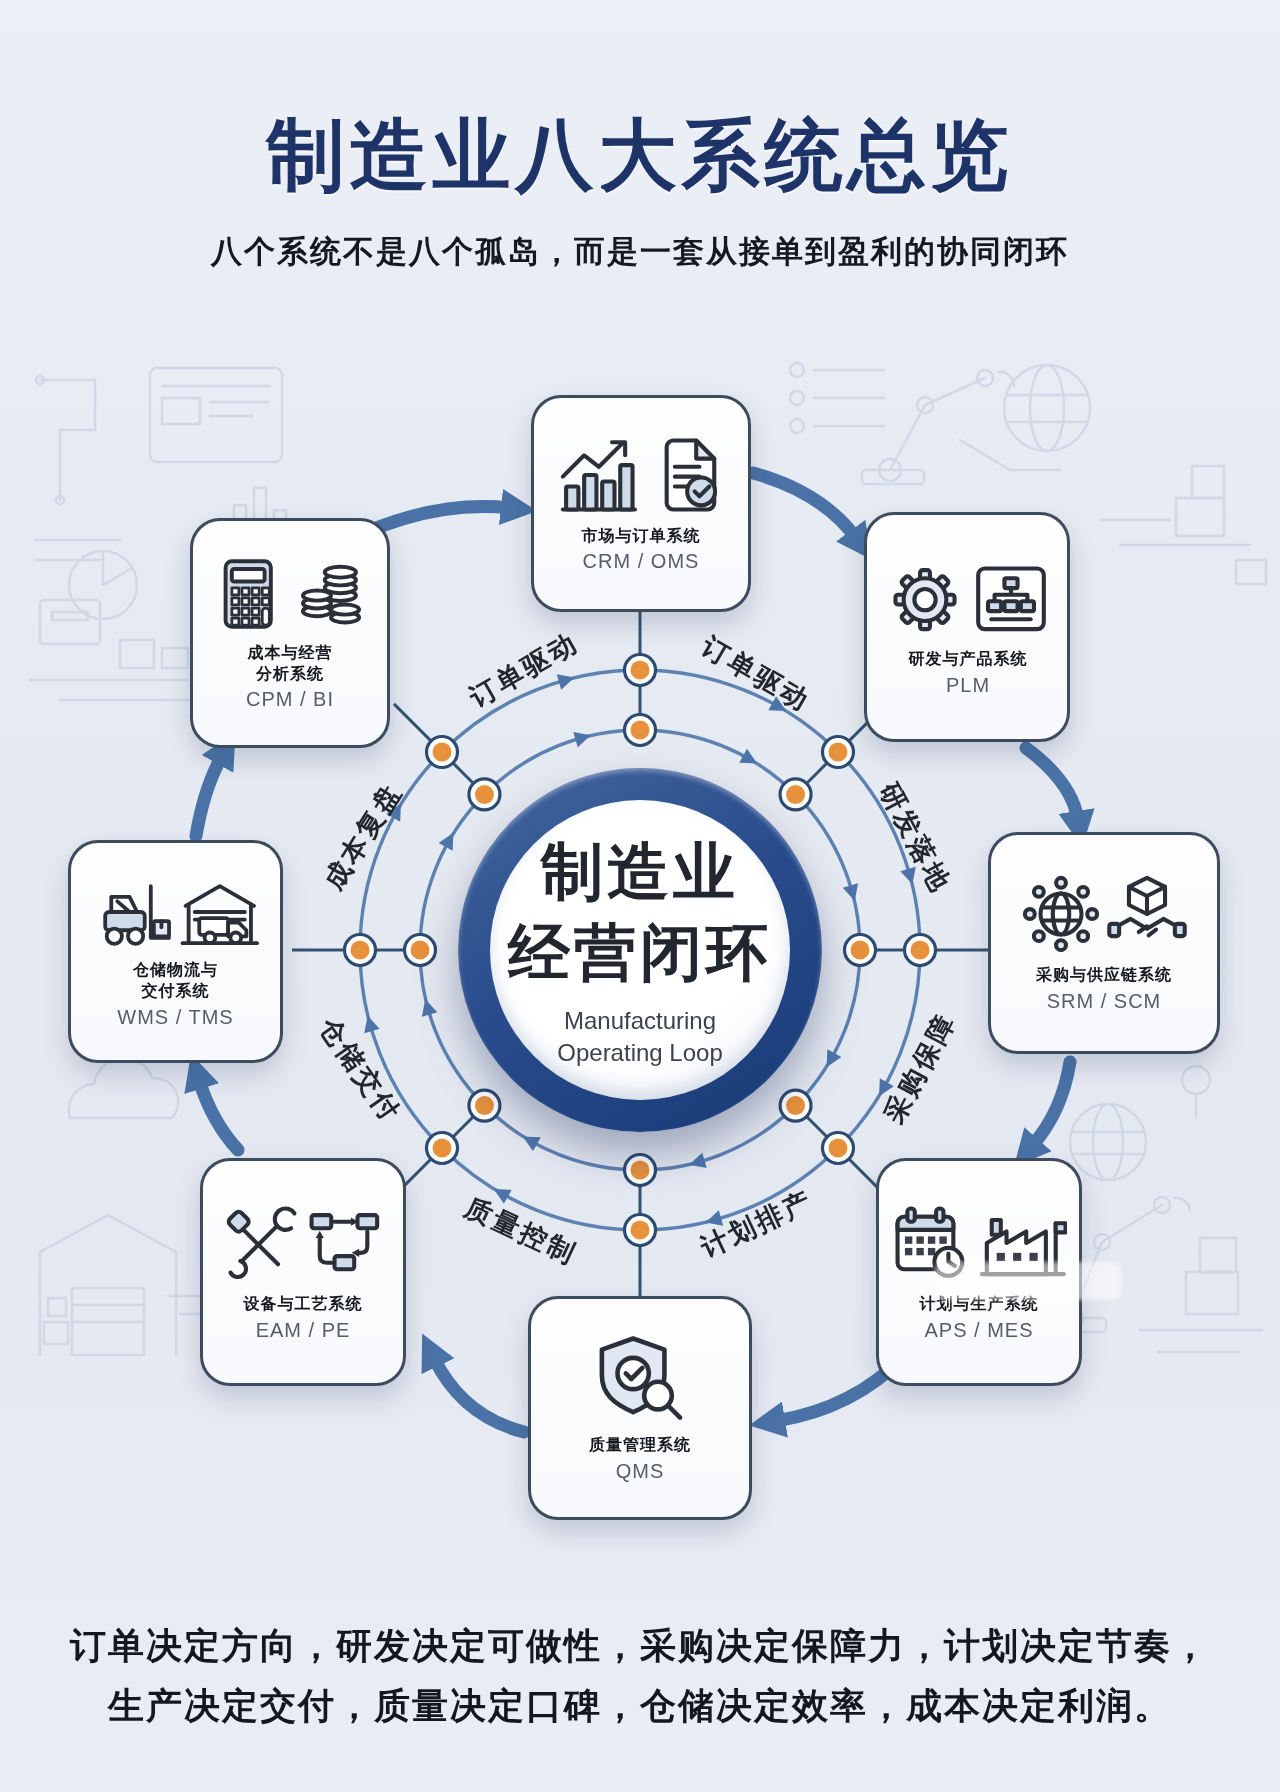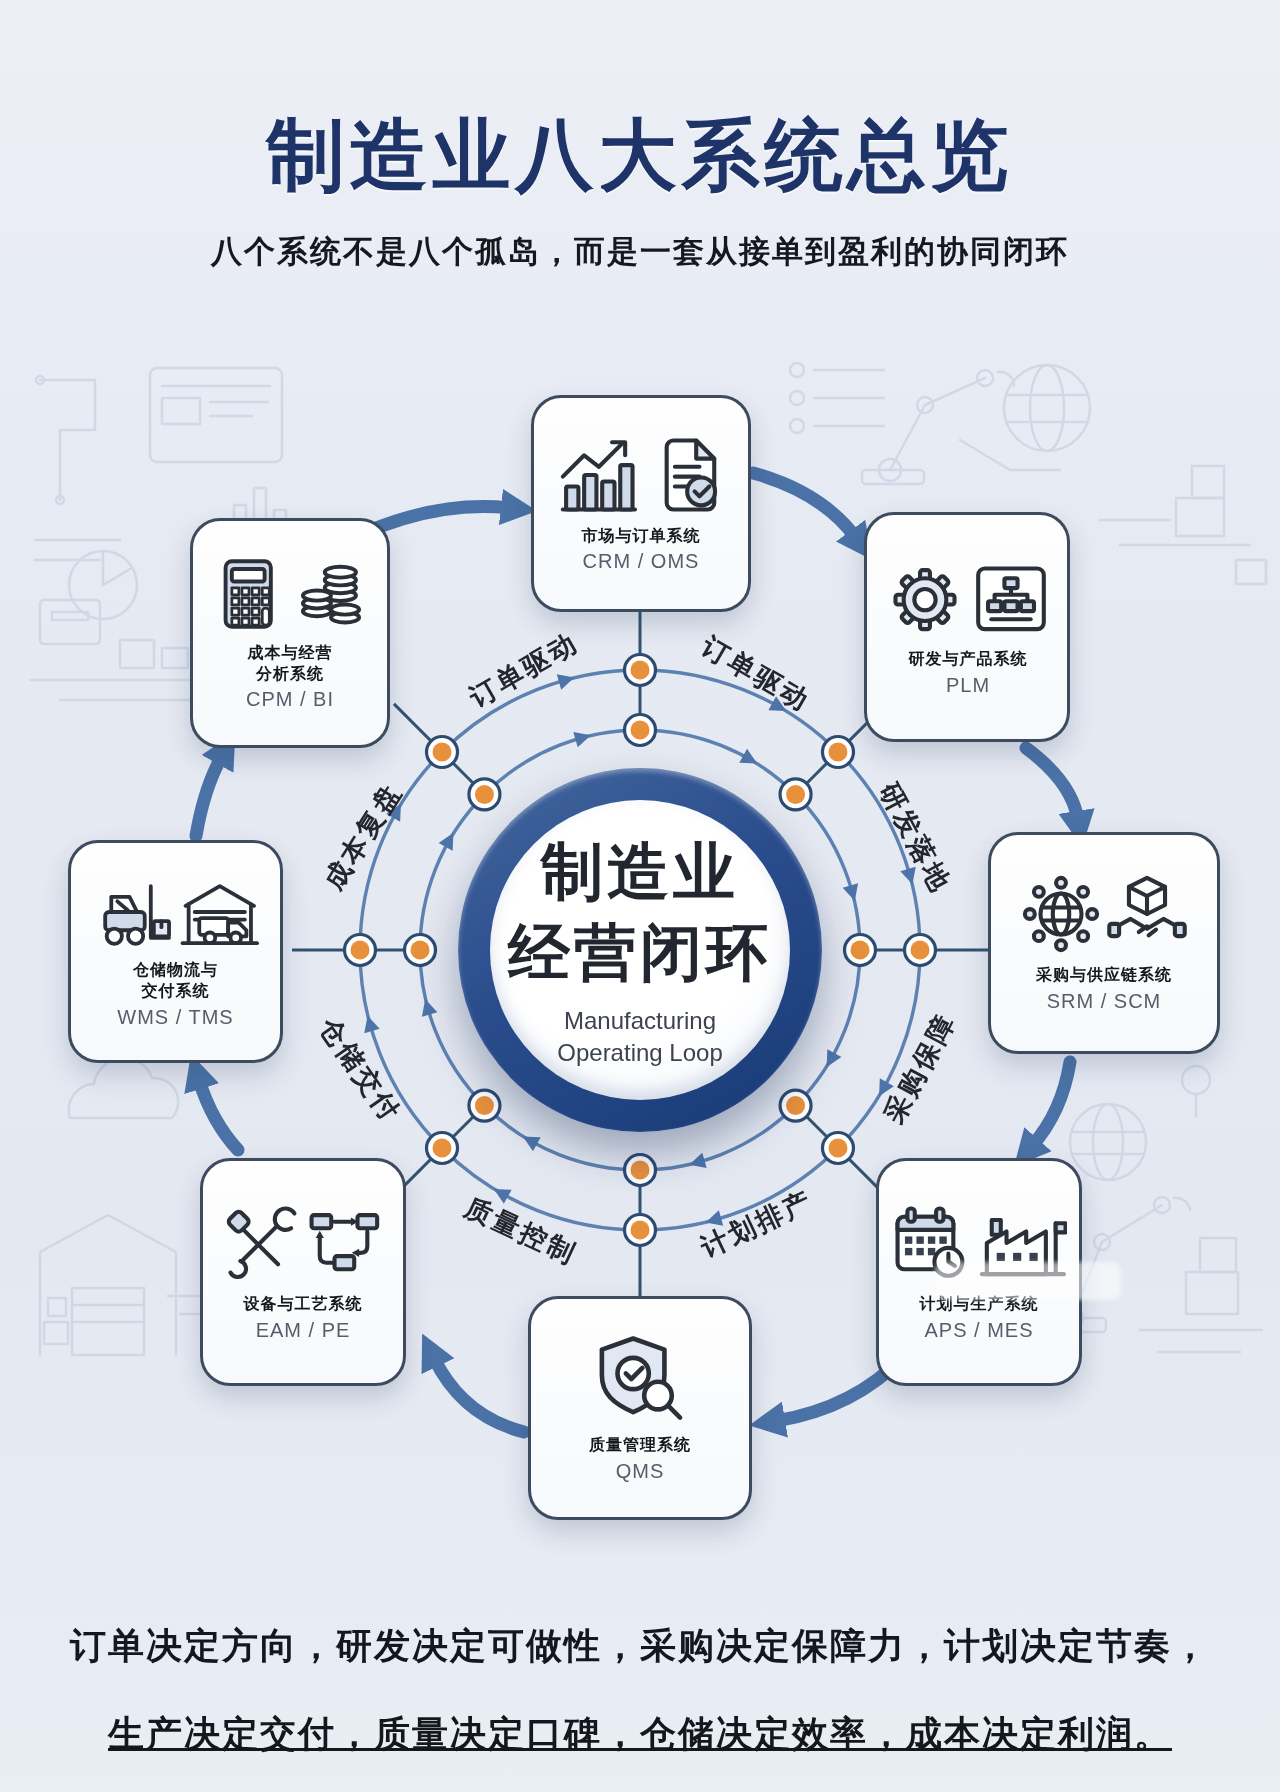--- a/index.html
+++ b/index.html
@@ -57,21 +57,21 @@
   .fl-2{left:915px;top:838px;transform:translate(-50%,-50%) rotate(62deg);}
   .fl-3{left:920px;top:1068px;transform:translate(-50%,-50%) rotate(-62deg);}
   .fl-4{left:757px;top:1224px;transform:translate(-50%,-50%) rotate(-25deg);}
   .fl-5{left:521px;top:1231px;transform:translate(-50%,-50%) rotate(25deg);}
   .fl-6{left:360px;top:1070px;transform:translate(-50%,-50%) rotate(55deg);}
   .fl-7{left:363px;top:836px;transform:translate(-50%,-50%) rotate(-58deg);}
 
   
   .footer{position:absolute;left:0;top:1628px;width:1280px;text-align:center;z-index:4;}
   .footer p{margin:0;font-size:36px;font-weight:700;letter-spacing:2px;color:#14171d;line-height:1.0;}
-  .footer p + p{margin-top:52px;text-decoration:underline;}
+  .footer p + p{margin-top:24px;}
 
   .watermark{position:absolute;left:935px;top:1262px;width:186px;height:38px;z-index:3;
     background:rgba(255,255,255,.55);border-radius:9px;filter:blur(2px);}
 
   
   .icon .sk{fill:none;stroke:#2b3038;stroke-width:5;stroke-linecap:round;stroke-linejoin:round;}
   .icon .fl{fill:#cfdbeb;stroke:#2b3038;stroke-width:5;stroke-linejoin:round;}
   .icon .fw{fill:#ffffff;stroke:#2b3038;stroke-width:5;stroke-linejoin:round;}
   .icon .fs{fill:#e1e8f3;stroke:#2b3038;stroke-width:5;stroke-linejoin:round;}
   .icon .fd{fill:#39404c;stroke:none;}

